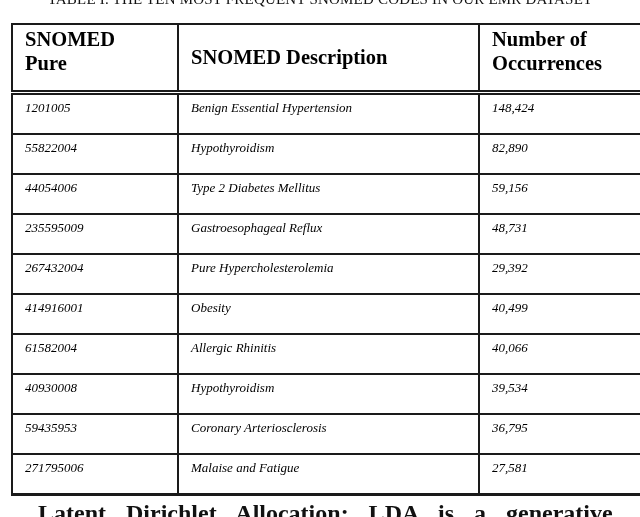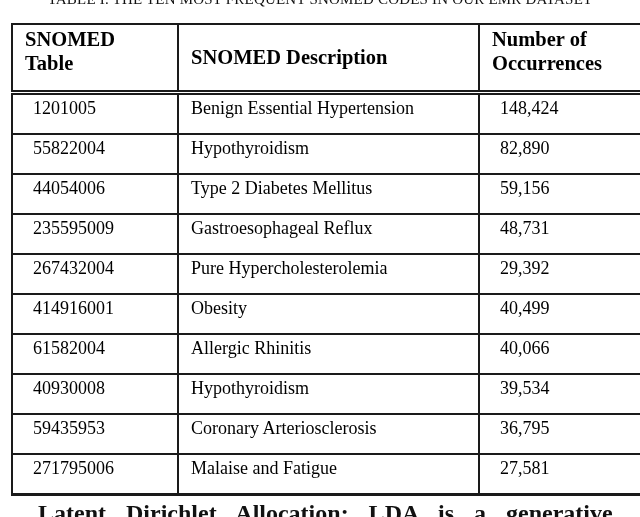--- a/index.html
+++ b/index.html
@@ -53,23 +53,24 @@
       padding: 2px 10px 0 12px;
       border-bottom: 5px double #1a1a1a;
     }
     table.snomed thead th.desc {
       vertical-align: middle;
       padding-top: 4px;
       padding-bottom: 6px;
     }
     table.snomed tbody td {
       height: 36px;
-      font-size: 18px;
+      font-size: 13px;
       line-height: 22px;
-      padding: 2px 10px 0 20px;
+      padding: 2px 10px 0 12px;
+      font-style: italic;
     }
     table.snomed tbody td.desc { padding-left: 12px; }
     table.snomed tbody tr:last-child td { border-bottom-width: 3px; margin-top: 28px; }
     .trailing {
       position: absolute;
       top: 500px;
       left: 38px;
       font-size: 24px;
       font-weight: bold;
       white-space: nowrap;
@@ -85,21 +86,21 @@
 <table class="snomed">
   <colgroup>
     <col class="c1">
       <col class="c2">
       <col class="c3">
   </colgroup>
   <thead>
     <tr>
       <th>
         <div>SNOMED</div>
-        <div>Table</div>
+        <div>Pure</div>
       </th>
       <th class="desc">SNOMED Description</th>
       <th>
         <div>Number of</div>
         <div>Occurrences</div>
       </th>
     </tr>
   </thead>
   <tbody>
     <tr>

